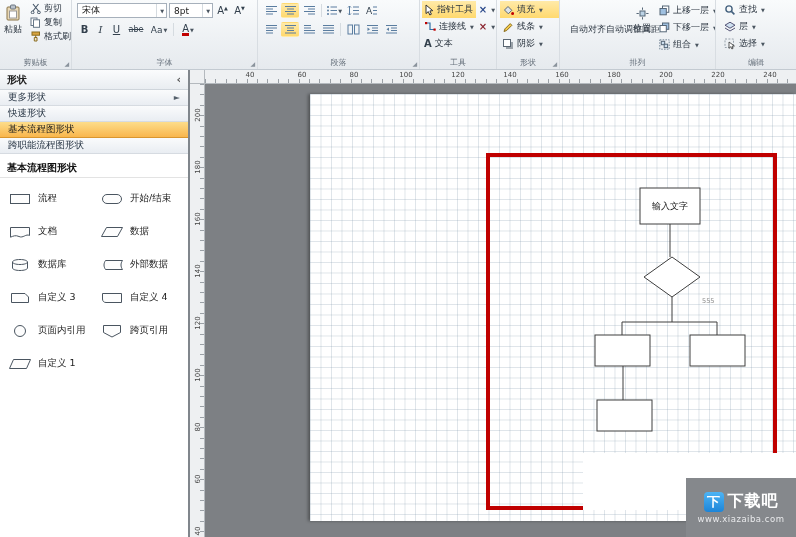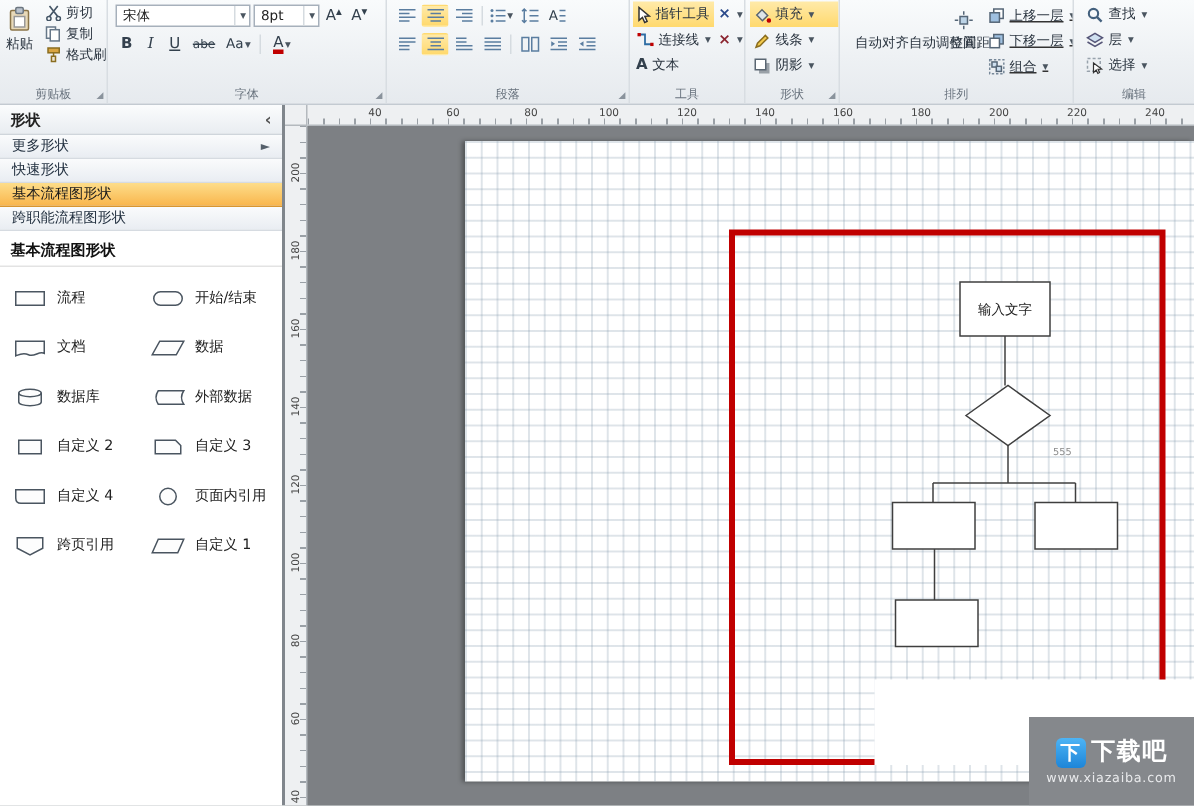--- a/index.html
+++ b/index.html
@@ -323,21 +323,21 @@
             <span>自动调整间距</span>
           </div>
         </div>
         <div class="rbtn" style="flex-direction:column;width:28px;justify-content:flex-start;padding-top:4px;gap:2px;">
           <svg width="13" height="13">
               <rect x="4" y="4" width="5" height="5" fill="#bcd3e6" stroke="#567"></rect>
               <path d="M6.5 0.5 V2.8 M6.5 10.2 V12.5 M0.5 6.5 H2.8 M10.2 6.5 H12.5" stroke="#567" fill="none"></path>
             </svg>
           <span>位置</span>
         </div>
-        <div style="display:flex;flex-direction:column;text-decoration:underline;">
+        <div style="display:flex;flex-direction:column;">
           <div class="stackbtn">
             <svg width="11" height="11">
                 <rect x="3.5" y="1" width="6.3" height="6.3" fill="#fff" stroke="#567"></rect>
                 <rect x="1" y="3.5" width="6.3" height="6.3" fill="#9fc0e0" stroke="#567"></rect>
               </svg>
             <span>上移一层</span>
             <span class="dd">▼</span>
           </div>
           <div class="stackbtn">
             <svg width="11" height="11">
@@ -441,26 +441,20 @@
             <path d="M4.5 5 C4.5 3.6 7.8 2.5 12 2.5 C16.2 2.5 19.5 3.6 19.5 5 V11 C19.5 12.4 16.2 13.5 12 13.5 C7.8 13.5 4.5 12.4 4.5 11 Z"></path>
             <path class="nof" d="M4.5 5 C4.5 6.4 7.8 7.5 12 7.5 C16.2 7.5 19.5 6.4 19.5 5"></path>
           </svg>
         <span>数据库</span>
       </div>
       <div class="p-item">
         <svg class="sicon" width="25" height="16">
             <path d="M5.5 3.5 H22.5 C20.5 6.5 20.5 9.5 22.5 12.5 H5.5 C3.5 9.5 3.5 6.5 5.5 3.5 Z"></path>
           </svg>
         <span>外部数据</span>
-      </div>
-      <div class="p-item">
-        <svg class="sicon" width="25" height="16">
-            <rect x="4.5" y="3.5" width="15" height="9"></rect>
-          </svg>
-        <span>自定义 2</span>
       </div>
       <div class="p-item">
         <svg class="sicon" width="25" height="16">
             <path d="M3.5 3.5 H17 L20.5 7 V12.5 H3.5 Z"></path>
           </svg>
         <span>自定义 3</span>
       </div>
       <div class="p-item">
         <svg class="sicon" width="25" height="16">
             <path d="M2.5 3.5 H21.5 V12.5 H6 C3.8 12.5 2.5 11 2.5 9 Z"></path>

